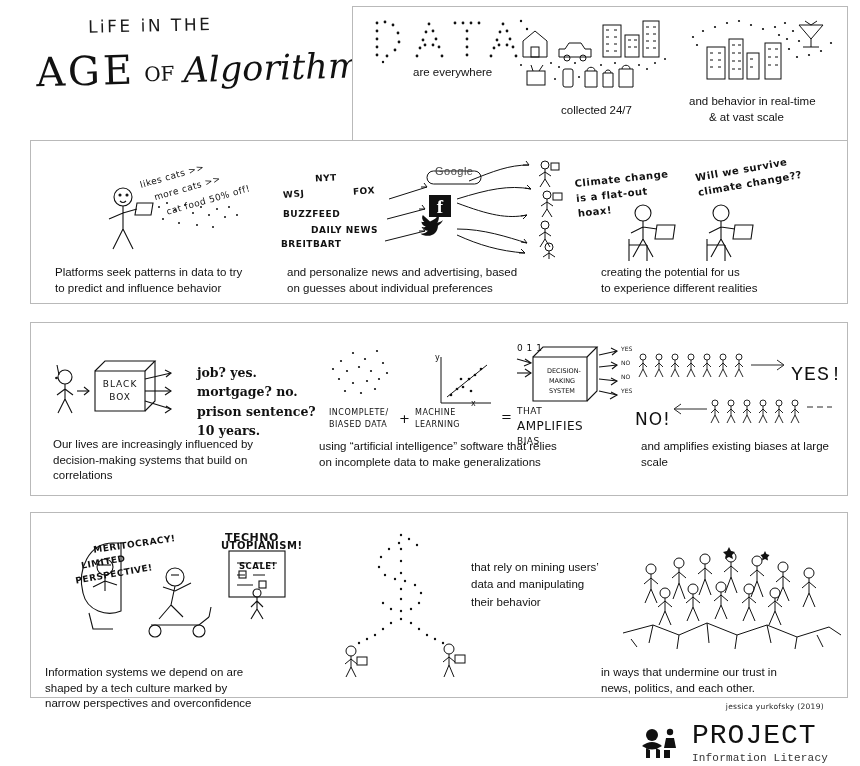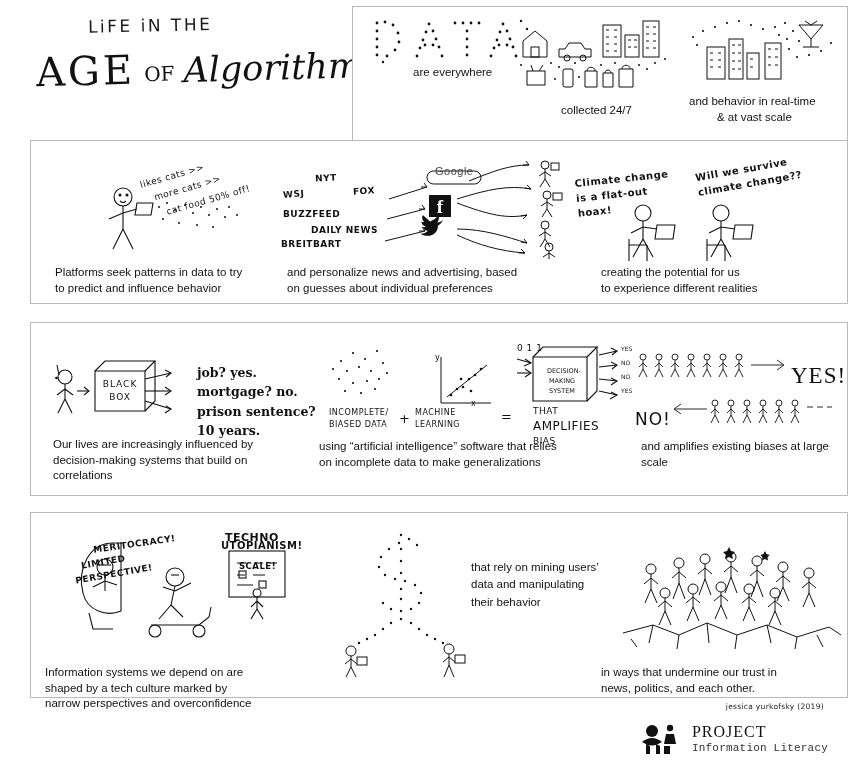--- a/index.html
+++ b/index.html
@@ -93,22 +93,22 @@
     color: #222;
   }
 
   
   .footer-logo {
     position: absolute;
     right: 32px; top: 722px;
     display: flex; align-items: center; gap: 8px;
   }
   .pl-name {
-    font-family: Liberation Serif, serif;
-    font-size: 16px;
+    font-family: Liberation Mono, monospace;
+    font-size: 28px;
     letter-spacing: 1px;
     line-height: 1;
     color: #111;
   }
   .pl-sub {
     font-family: Liberation Mono, monospace;
     font-size: 11px;
     color: #333;
     letter-spacing: 0.2px;
     margin-top: 2px;
@@ -276,21 +276,21 @@
             <circle cx="100" cy="34" r="1.1"></circle>
             <circle cx="108" cy="42" r="1.1"></circle>
           <circle cx="120" cy="40" r="1.1"></circle>
             <circle cx="132" cy="36" r="1.1"></circle>
             <circle cx="142" cy="28" r="1.1"></circle>
         </g>
       </svg>
     </div>
     <div class="cap" style="position:absolute; left:336px; top:86px; line-height:1.4;">
       <div>and behavior in real-time</div>
-      <div style="margin-left:28px">&amp; at vast scale</div>
+      <div style="margin-left:20px">&amp; at vast scale</div>
     </div>
   </div>
 
   <div class="panel" style="left:30px; top:140px; width:818px; height:164px;">
 
     <div style="position:absolute; left:70px; top:22px;">
       <svg width="150" height="92" viewBox="0 0 150 92">
         <g stroke="#111" fill="none" stroke-width="1.1">
           <circle cx="22" cy="34" r="9"></circle>
           <path d="M22 43 L22 66 M22 50 L36 46 M22 50 L8 56 M22 66 L12 86 M22 66 L32 86"></path>
@@ -532,21 +532,21 @@
       <div>BIASED DATA</div>
     </div>
     <div class="hand" style="position:absolute; left:368px; top:88px; font-size:13px;">+</div>
     <div class="hand" style="position:absolute; left:384px; top:84px; font-size:8px; line-height:1.45;">
       <div>MACHINE</div>
       <div>LEARNING</div>
     </div>
     <div class="hand" style="position:absolute; left:404px; top:30px; font-size:8px;">y</div>
     <div class="hand" style="position:absolute; left:440px; top:76px; font-size:8px;">x</div>
     <div class="hand" style="position:absolute; left:470px; top:86px; font-size:13px;">=</div>
-    <div class="hand" style="position:absolute; left:486px; top:82px; font-size:9px; line-height:1.45;margin-left:16px;">
+    <div class="hand" style="position:absolute; left:486px; top:82px; font-size:9px; line-height:1.45;">
       <div>THAT</div>
       <div style="font-size:12px">AMPLIFIES</div>
       <div>BIAS</div>
     </div>
     <div class="cap" style="position:absolute; left:288px; top:116px;">
       <div>using “artificial intelligence” software that relies</div>
       <div>on incomplete data to make generalizations</div>
     </div>
 
     <div style="position:absolute; left:600px; top:24px;">
@@ -585,21 +585,21 @@
               <path d="M148 59 L148 68 M148 62 L144 66 M148 62 L152 66 M148 68 L144 76 M148 68 L152 76"></path>
             <circle cx="164" cy="56" r="3"></circle>
               <path d="M164 59 L164 68 M164 62 L160 66 M164 62 L168 66 M164 68 L160 76 M164 68 L168 76"></path>
           </g>
           <path d="M76 62 L44 62"></path>
             <path d="M50 57 L43 62 L50 67"></path>
           <path d="M176 60 h6 M186 60 h6 M196 60 h5"></path>
         </g>
       </svg>
     </div>
-    <div style="position:absolute; left:760px; top:40px; font-family:Liberation Serif, serif; font-size:23px; letter-spacing:1px;">YES!</div>
+    <div style="position:absolute; left:760px; top:40px; font-family:Liberation Mono, monospace; font-size:20px; letter-spacing:1px;">YES!</div>
     <div style="position:absolute; left:604px; top:86px; font-family:'DejaVu Sans',sans-serif; font-size:17px; letter-spacing:1px;">NO!</div>
     <div class="cap" style="position:absolute; left:610px; top:116px;">
       <div>and amplifies existing biases at large</div>
       <div>scale</div>
     </div>
   </div>
 
   <div class="panel" style="left:30px; top:512px; width:818px; height:186px;">
 
     <div style="position:absolute; left:28px; top:16px;">

